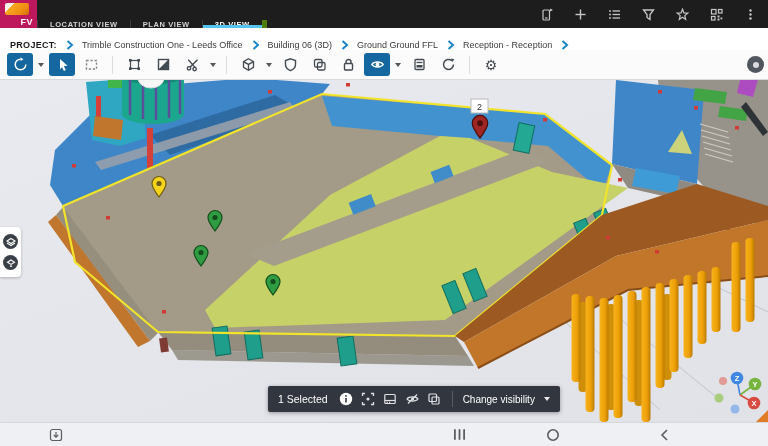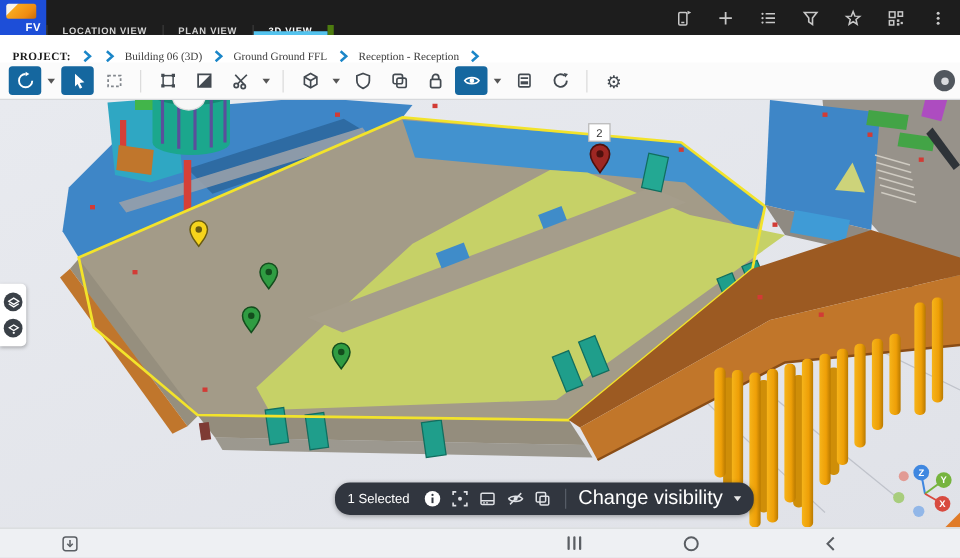--- a/index.html
+++ b/index.html
@@ -1,34 +1,34 @@
 <!DOCTYPE html>
 <html><head>
 <meta charset="utf-8">
 <style>
   html,body{margin:0;padding:0;}
   body{width:768px;height:446px;overflow:hidden;font-family:"Liberation Sans",sans-serif;background:#e4e6eb;position:relative;}
   .screen{position:absolute;inset:0;}
 
   
   .topbar{position:absolute;left:0;top:0;width:768px;height:28px;background:#1d1d1d;display:flex;align-items:stretch;}
-  .logo{width:37px;background:#1d4ed8;position:relative;flex:0 0 auto;}
+  .logo{width:37px;background:#be185d;position:relative;flex:0 0 auto;}
   .logo-icon{position:absolute;left:5px;top:3px;width:24px;height:12px;border-radius:2px;
     background:linear-gradient(135deg,#f7f3ea 0%,#f7f3ea 26%,#f8a81f 27%,#ef8c12 70%,#c96a08 100%);}
   .logo-text{position:absolute;right:4px;bottom:1px;color:#fff;font-size:9px;font-weight:bold;letter-spacing:.5px;}
   .tabs{display:flex;align-items:stretch;margin-top:20px;}
   .tab{position:relative;display:flex;align-items:center;padding:0 12px;color:#d4d4d4;font-size:7.5px;font-weight:bold;letter-spacing:.6px;border-left:1px solid #3a3a3a;cursor:pointer;}
   .tab:last-child{border-right:5px solid #4d7c0f;}
   .tab.active{color:#fff;}
   .tab.active::after{content:"";position:absolute;left:0;right:0;bottom:0;height:3px;background:#54c3ee;}
   .topbar-actions{margin-left:auto;display:flex;align-items:center;gap:18px;padding-right:10px;}
   .tb-icon{width:16px;height:16px;display:flex;align-items:center;justify-content:center;cursor:pointer;}
 
   
-  .breadcrumb{position:absolute;left:0;top:28px;width:768px;height:34px;background:#fff;display:flex;align-items:center;gap:7px;padding-left:10px;box-sizing:border-box;border-bottom:1px solid #e3e3e3;font-family:Liberation Serif, serif;}
+  .breadcrumb{position:absolute;left:0;top:28px;width:768px;height:34px;background:#fff;display:flex;align-items:center;gap:7px;padding-left:10px;box-sizing:border-box;border-bottom:1px solid #e3e3e3;}
   .bc-label{font-size:9px;font-weight:bold;color:#1a1a1a;letter-spacing:.3px;}
   .bc-item{font-size:9px;color:#3c3c3c;white-space:nowrap;cursor:pointer;}
   .bc-chev{flex:0 0 auto;display:flex;}
 
   
   .toolbar{position:absolute;left:0;top:50px;width:768px;height:30px;background:#fbfbfb;display:flex;align-items:center;padding-left:7px;box-sizing:border-box;gap:3px;border-bottom:1px solid #d7d9dc;}
   .tool-btn{width:26px;height:23px;border-radius:3px;display:flex;align-items:center;justify-content:center;cursor:pointer;flex:0 0 auto;}
   .tool-btn.active{background:#15679f;}
   .caret{width:0;height:0;border-left:3.5px solid transparent;border-right:3.5px solid transparent;border-top:4px solid #555;margin:0 2px;flex:0 0 auto;cursor:pointer;}
   .tool-sep{width:1px;height:18px;background:#dcdcdc;margin:0 5px;flex:0 0 auto;}
@@ -36,25 +36,25 @@
   .collapse-btn{margin-left:auto;margin-right:4px;width:17px;height:17px;border-radius:50%;background:#51575e;position:relative;cursor:pointer;flex:0 0 auto;}
   .collapse-btn::after{content:"";position:absolute;left:5.5px;top:5.5px;width:6px;height:6px;border-radius:50%;background:#d9dbde;}
 
   
   .viewport{position:absolute;left:0;top:80px;width:768px;height:342px;background:linear-gradient(160deg,#e8eaef 0%,#e0e2e8 100%);overflow:hidden;}
   .scene{position:absolute;left:0;top:0;}
 
   .layer-panel{position:absolute;left:0;top:147px;width:21px;height:50px;background:#fff;border-radius:0 4px 4px 0;box-shadow:0 1px 3px rgba(0,0,0,.25);display:flex;flex-direction:column;align-items:center;justify-content:center;gap:6px;}
   .lp-btn{width:15px;height:15px;border-radius:50%;background:#3a4047;display:flex;align-items:center;justify-content:center;cursor:pointer;}
 
-  .selection-bar{position:absolute;left:268px;top:306px;height:26px;background:#31363f;border-radius:12px;display:flex;align-items:center;padding:0 10px;gap:7px;color:#fff;box-shadow:0 1px 4px rgba(0,0,0,.35);}
+  .selection-bar{position:absolute;left:268px;top:306px;height:26px;background:#31363f;border-radius:2px;display:flex;align-items:center;padding:0 10px;gap:7px;color:#fff;box-shadow:0 1px 4px rgba(0,0,0,.35);}
   .sel-text{font-size:10.5px;white-space:nowrap;margin-right:4px;}
   .sb-icon{width:15px;height:15px;display:flex;align-items:center;justify-content:center;cursor:pointer;}
   .sb-sep{width:1px;height:16px;background:#565c66;margin:0 3px;}
-  .cv-label{font-size:16px;white-space:nowrap;cursor:pointer;}
+  .cv-label{font-size:10px;white-space:nowrap;cursor:pointer;}
   .cv-caret{width:0;height:0;border-left:3.5px solid transparent;border-right:3.5px solid transparent;border-top:4px solid #e8e8e8;margin-left:2px;cursor:pointer;}
 
   .gizmo{position:absolute;right:2px;bottom:2px;}
   .corner-handle{position:absolute;right:0;bottom:0;width:0;height:0;border-left:12px solid transparent;border-bottom:12px solid #e07b28;}
 
   
   .navbar{position:absolute;left:0;top:422px;width:768px;height:24px;background:#eef0f3;border-top:1px solid #d5d7da;box-sizing:border-box;}
   .nav-icon{position:absolute;top:4px;width:15px;height:15px;display:flex;align-items:center;justify-content:center;cursor:pointer;}
 </style>
 </head>
@@ -132,20 +132,21 @@
     </div>
   </header>
 
   <div class="breadcrumb">
     <span class="bc-label">PROJECT:</span>
     <span class="bc-chev">
         <svg width="11" height="12" viewBox="0 0 11 12" fill="none" stroke="#1b86c8" stroke-width="2">
           <polyline points="3.5,2 8,6 3.5,10"></polyline>
         </svg>
       </span>
+    <span class="bc-item">Trimble Construction One - Leeds Office</span>
     <span class="bc-chev">
         <svg width="11" height="12" viewBox="0 0 11 12" fill="none" stroke="#1b86c8" stroke-width="2">
           <polyline points="3.5,2 8,6 3.5,10"></polyline>
         </svg>
       </span>
     <span class="bc-item">Building 06 (3D)</span>
     <span class="bc-chev">
         <svg width="11" height="12" viewBox="0 0 11 12" fill="none" stroke="#1b86c8" stroke-width="2">
           <polyline points="3.5,2 8,6 3.5,10"></polyline>
         </svg>

